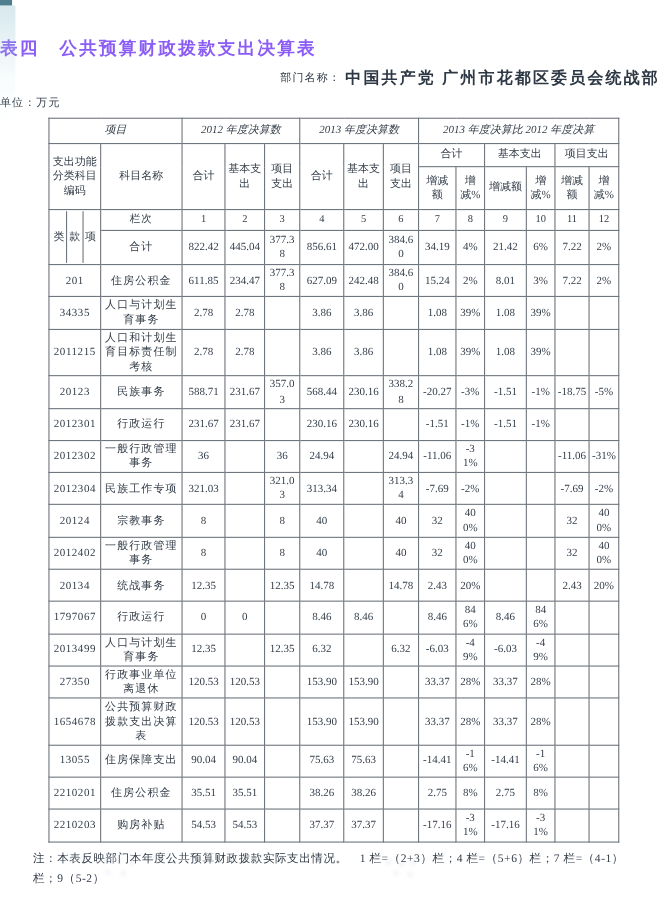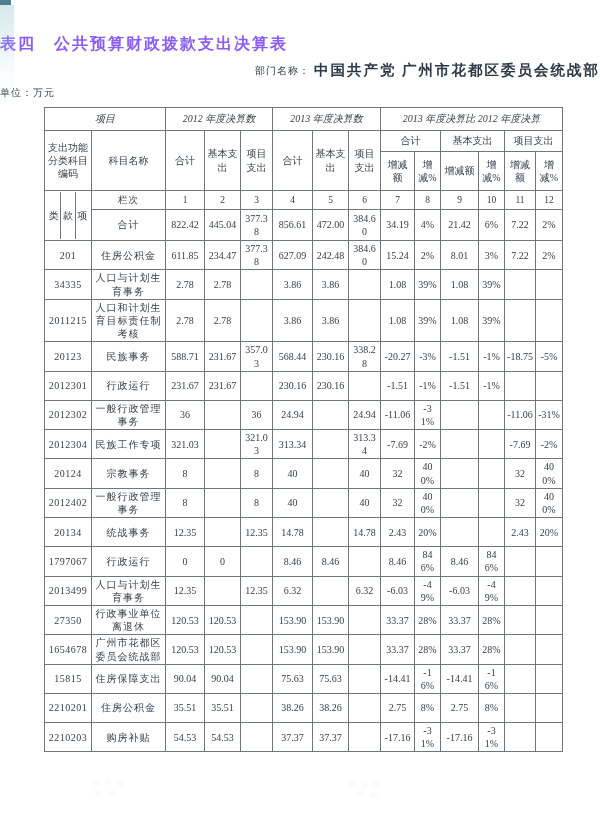--- a/index.html
+++ b/index.html
@@ -389,36 +389,36 @@
         <td class="num"></td>
         <td class="num">33.37</td>
         <td class="num">28%</td>
         <td class="num">33.37</td>
         <td class="num">28%</td>
         <td class="num"></td>
         <td class="num"></td>
       </tr>
       <tr class="drow">
         <td class="code-cell">1654678</td>
-        <td class="name-cell">广州市花都区委员会统战部</td>
+        <td class="name-cell">公共预算财政拨款支出决算表</td>
         <td class="num">120.53</td>
         <td class="num">120.53</td>
         <td class="num"></td>
         <td class="num">153.90</td>
         <td class="num">153.90</td>
         <td class="num"></td>
         <td class="num">33.37</td>
         <td class="num">28%</td>
         <td class="num">33.37</td>
         <td class="num">28%</td>
         <td class="num"></td>
         <td class="num"></td>
       </tr>
       <tr class="drow">
-        <td class="code-cell">15815</td>
+        <td class="code-cell">13055</td>
         <td class="name-cell">住房保障支出</td>
         <td class="num">90.04</td>
         <td class="num">90.04</td>
         <td class="num"></td>
         <td class="num">75.63</td>
         <td class="num">75.63</td>
         <td class="num"></td>
         <td class="num">-14.41</td>
         <td class="num">-16%</td>
         <td class="num">-14.41</td>
@@ -455,16 +455,17 @@
         <td class="num">-31%</td>
         <td class="num">-17.16</td>
         <td class="num">-31%</td>
         <td class="num"></td>
         <td class="num"></td>
       </tr>
     </tbody>
 </table>
 
 <div class="note">
+  <div>注：本表反映部门本年度公共预算财政拨款实际支出情况。　1 栏=（2+3）栏；4 栏=（5+6）栏；7 栏=（4-1）栏；9（5-2）</div>
 </div>
 
 <div class="bleed bleed-a"></div>
 <div class="bleed bleed-b"></div>
 
 </body></html>

